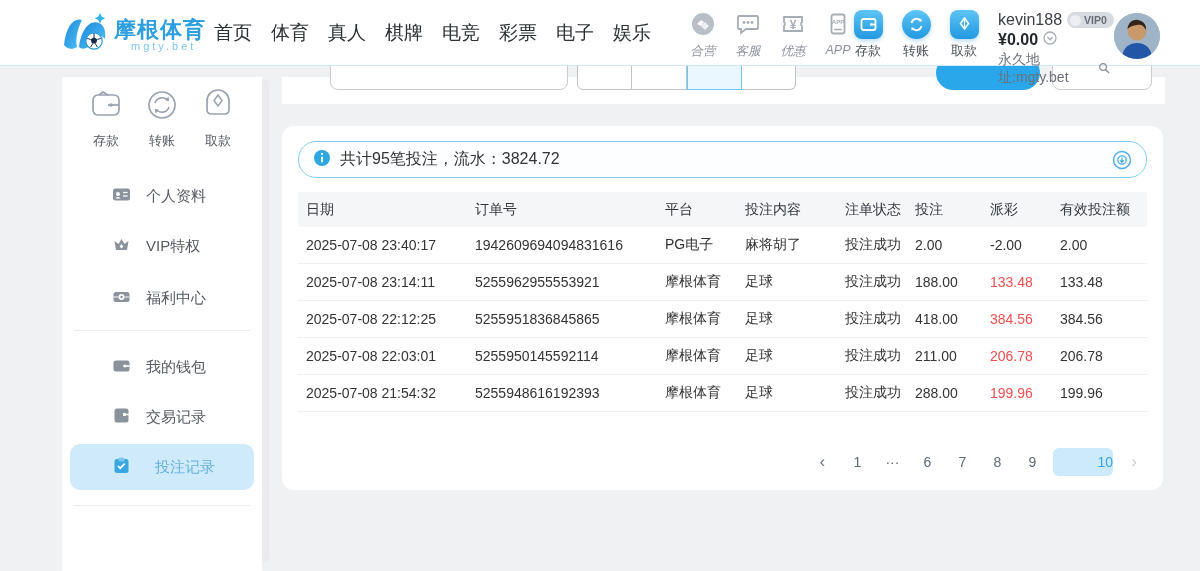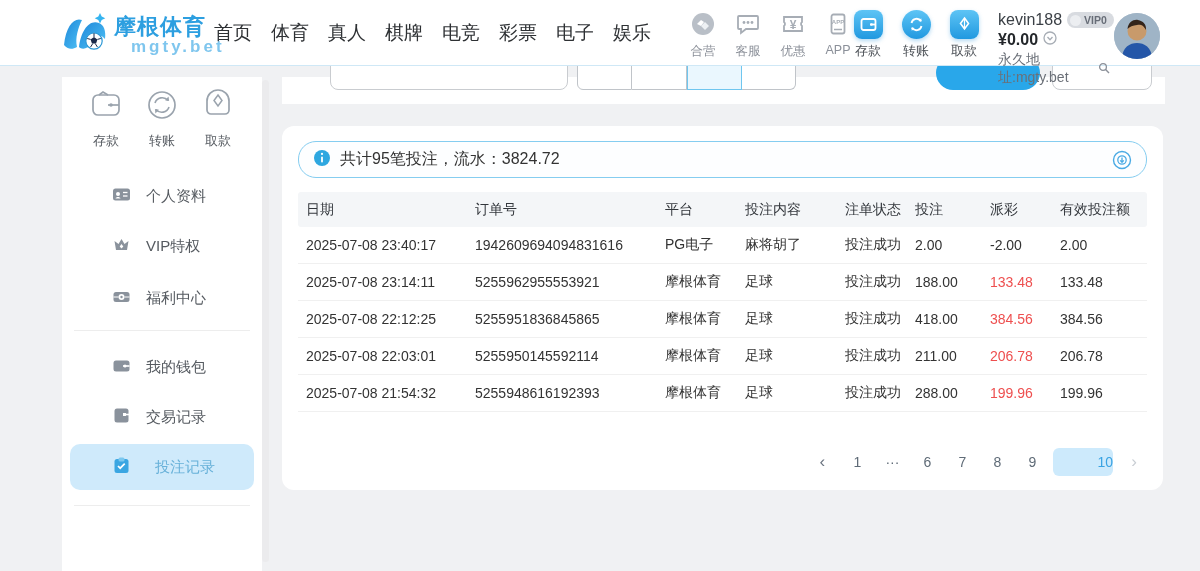--- a/index.html
+++ b/index.html
@@ -10,26 +10,26 @@
   }
   
   .header {
     position:absolute; left:0; top:10; width:1200px; height:66px;
     background:#fff; border-bottom:1px solid #cfe8f6; z-index:10;
     display:flex; align-items:center;
   }
   .logo { position:absolute; left:62px; top:12px; display:flex; align-items:center; gap:6px; }
   .logo-text-block { display:flex; flex-direction:column; line-height:1.05; }
   .logo-name { font-size:22px; font-weight:bold; color:#2d9fe0; letter-spacing:1px; }
-  .logo-domain { font-size:17px; color:#7fc6ee; letter-spacing:3px; font-weight:bold;padding-left:17px; }
+  .logo-domain { font-size:11px; color:#7fc6ee; letter-spacing:3px; font-weight:normal;padding-left:17px; }
   .nav { position:absolute; left:212px; top:0; height:66px; display:flex; align-items:center; gap:15px; }
   .nav-item { font-size:19px; color:#2e3134; cursor:pointer; padding:4px 2px; white-space:nowrap; }
   .tools { position:absolute; left:686px; top:11px; display:flex; gap:11px; }
   .tool { display:flex; flex-direction:column; align-items:center; width:34px; gap:2px; cursor:pointer; }
-  .tool-label { font-size:12.5px; color:#8b9099; }
+  .tool-label { font-size:12.5px; color:#8b9099;font-style:italic; }
   .wallet-actions { position:absolute; left:848px; top:10px; display:flex; gap:8px; }
   .wact { display:flex; flex-direction:column; align-items:center; width:40px; gap:3px; cursor:pointer; }
   .wact-icon {
     width:29px; height:29px; border-radius:8px;
     background:linear-gradient(180deg,#5ec4f5 0%,#2199e0 100%);
     display:flex; align-items:center; justify-content:center;
     box-shadow:0 2px 4px rgba(40,150,220,.35);
     color:#fff; font-size:15px; font-weight:bold;
   }
   .wact-icon.round { border-radius:50%; }

